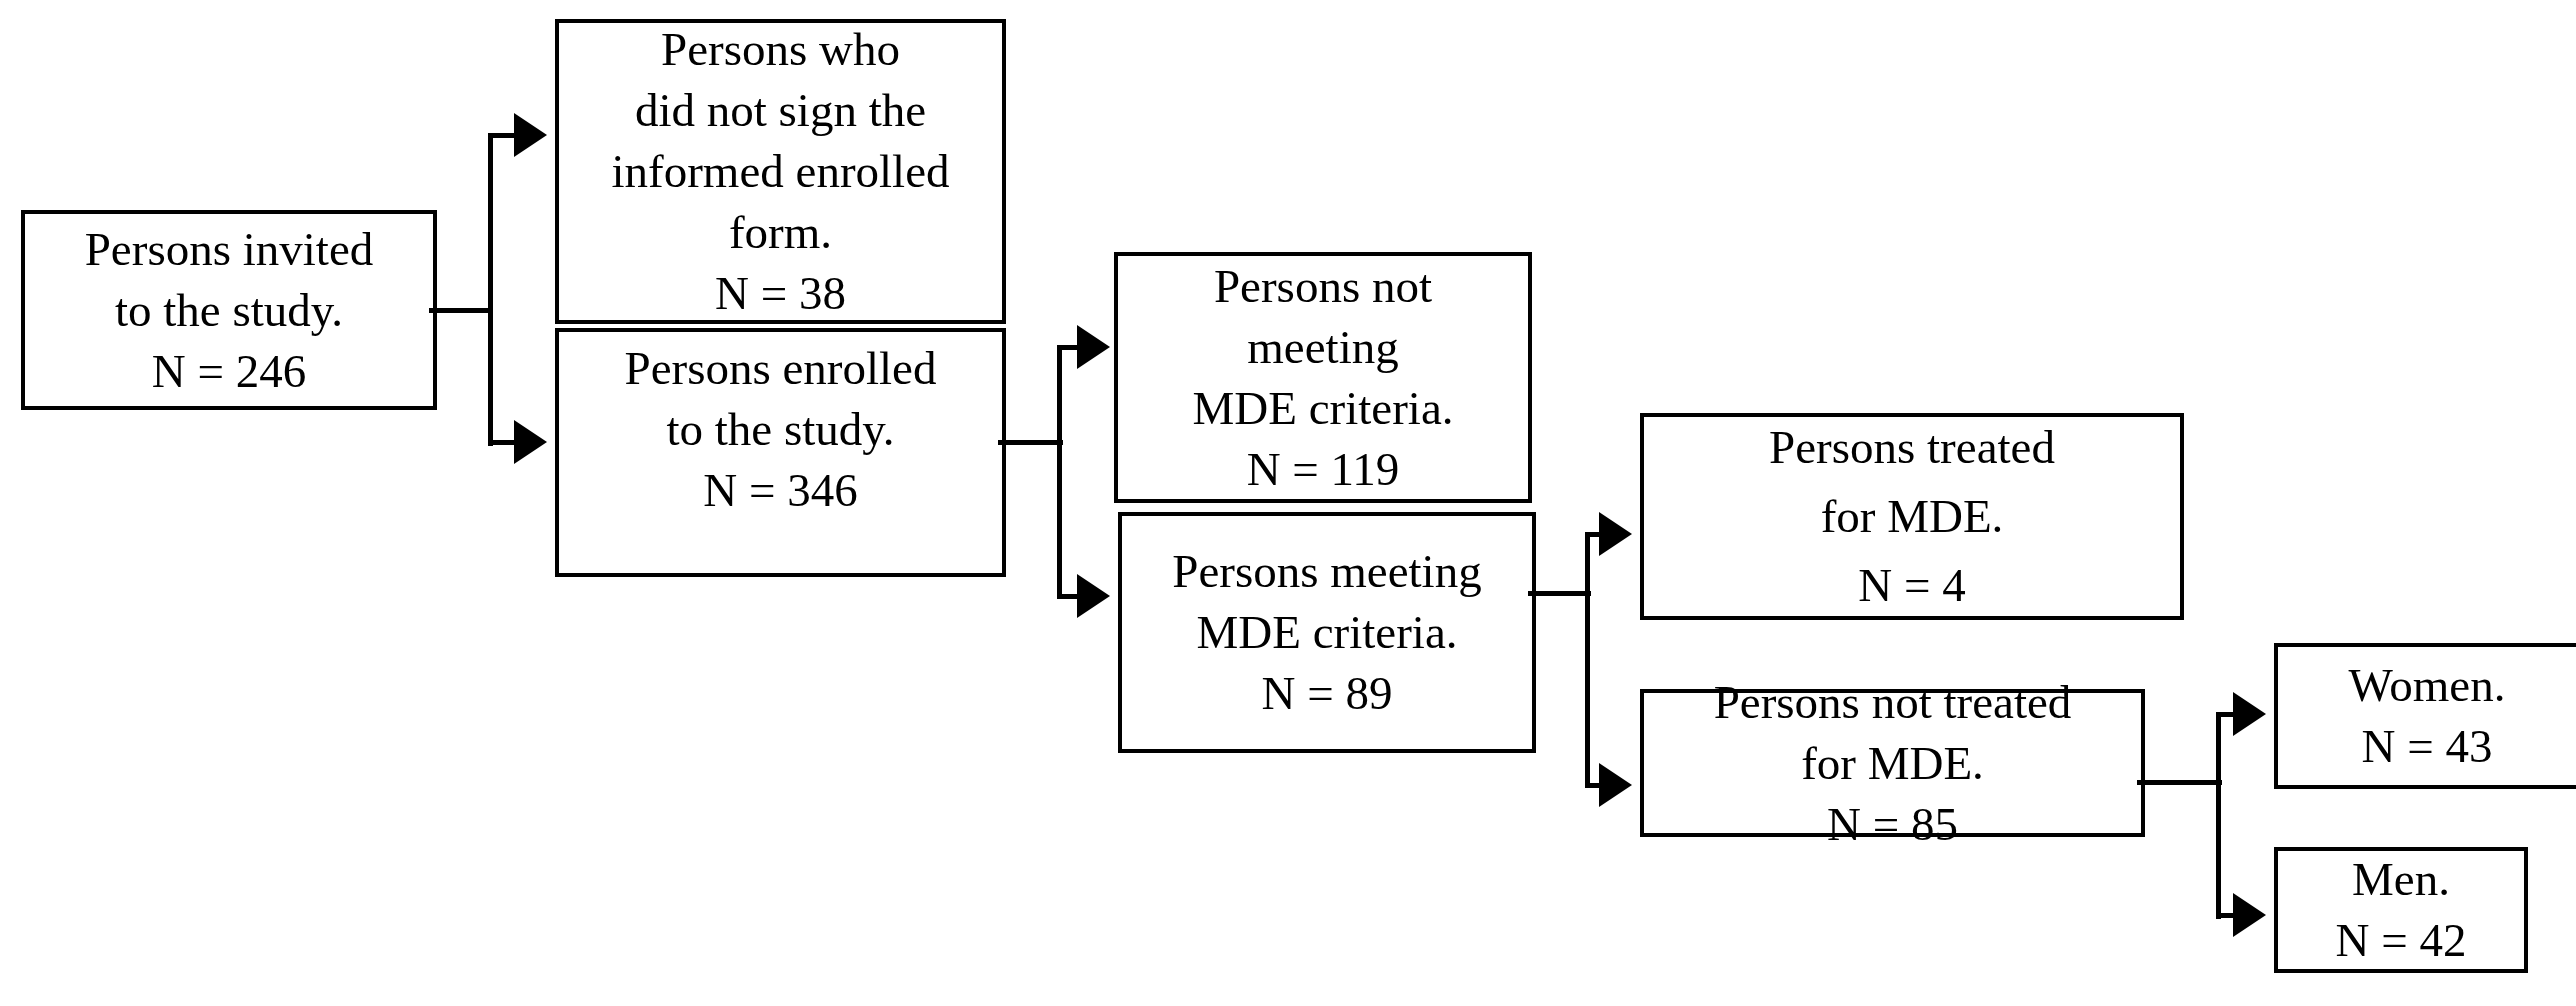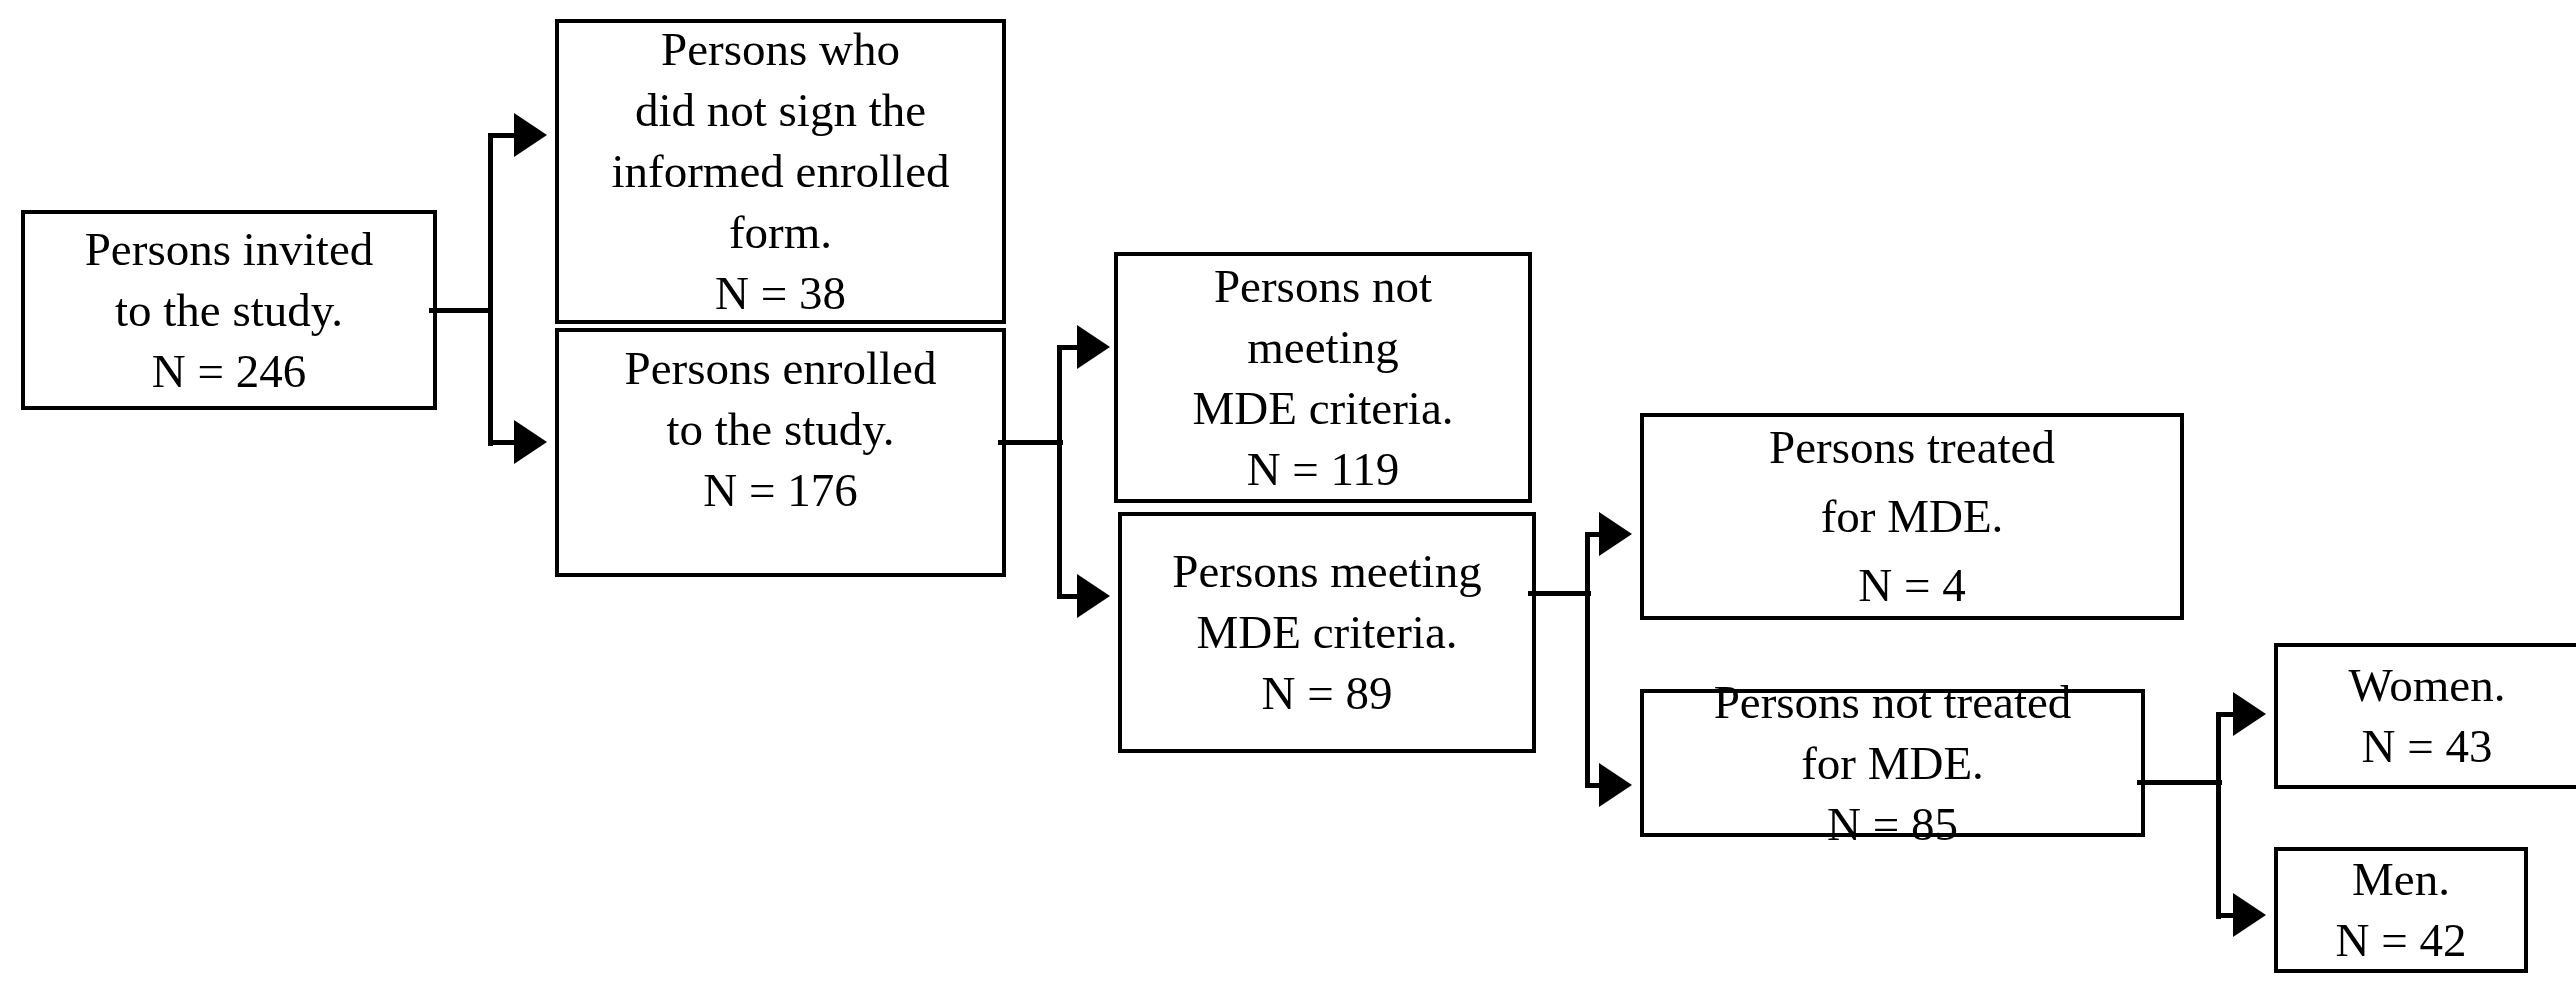--- a/index.html
+++ b/index.html
@@ -104,21 +104,21 @@
     <span class="line">Persons who</span>
     <span class="line">did not sign the</span>
     <span class="line">informed enrolled</span>
     <span class="line">form.</span>
     <span class="line">N = 38</span>
   </div>
 
   <div class="box" id="b-enrolled">
     <span class="line">Persons enrolled</span>
     <span class="line">to the study.</span>
-    <span class="line">N = 176</span>
+    <span class="line">N = 346</span>
   </div>
 
   <div class="box" id="b-notmeeting">
     <span class="line">Persons not</span>
     <span class="line">meeting</span>
     <span class="line">MDE criteria.</span>
     <span class="line">N = 119</span>
   </div>
 
   <div class="box" id="b-meeting">

